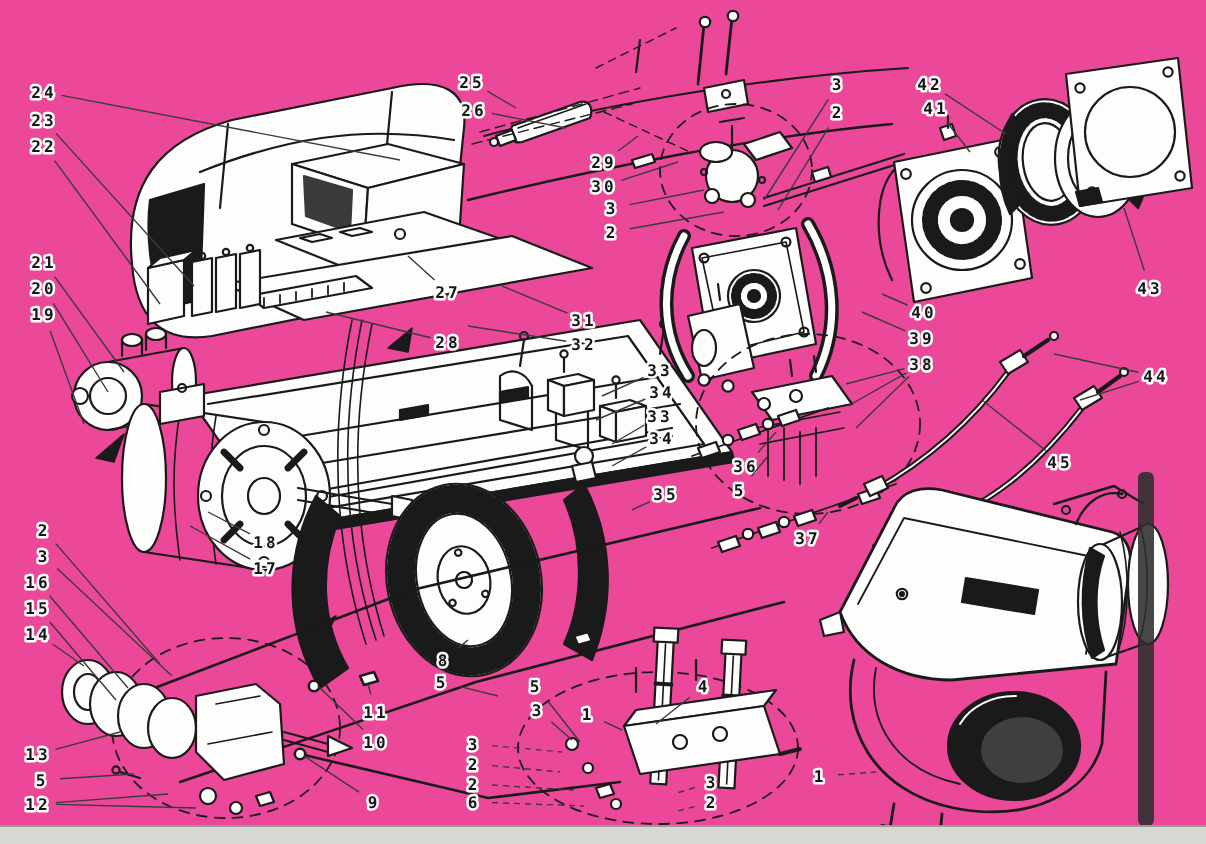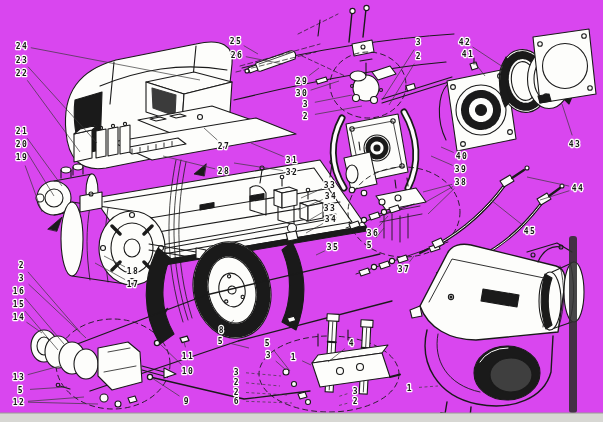--- a/index.html
+++ b/index.html
@@ -1,17 +1,17 @@
 <!DOCTYPE html>
 <html><head>
 <meta charset="utf-8">
 <style>
   html,body{margin:0;padding:0;background:#ffffff;}
   .page{
-    position:relative;width:603px;height:422px;background:#d946ef;overflow:hidden;
+    position:relative;width:603px;height:422px;background:#ec4899;overflow:hidden;
     font-family:"DejaVu Sans Mono", monospace;
   }
   svg{position:absolute;left:0;top:0;}
   .ink{stroke:#1a1a1a;fill:none;stroke-width:1.1;stroke-linejoin:round;stroke-linecap:round;}
   .part-label{
     font-family:"DejaVu Sans Mono", monospace;
     font-size:8px;font-weight:700;letter-spacing:1.5px;
     fill:#161616;text-anchor:middle;
     paint-order:stroke;stroke:#fdfdfb;stroke-width:2.5px;stroke-linejoin:round;
   }

